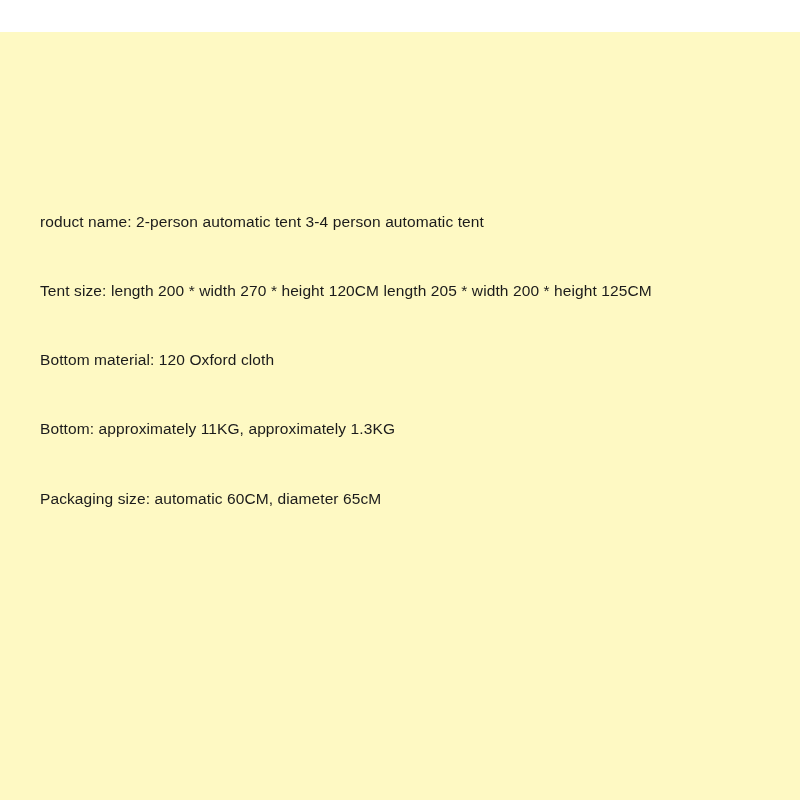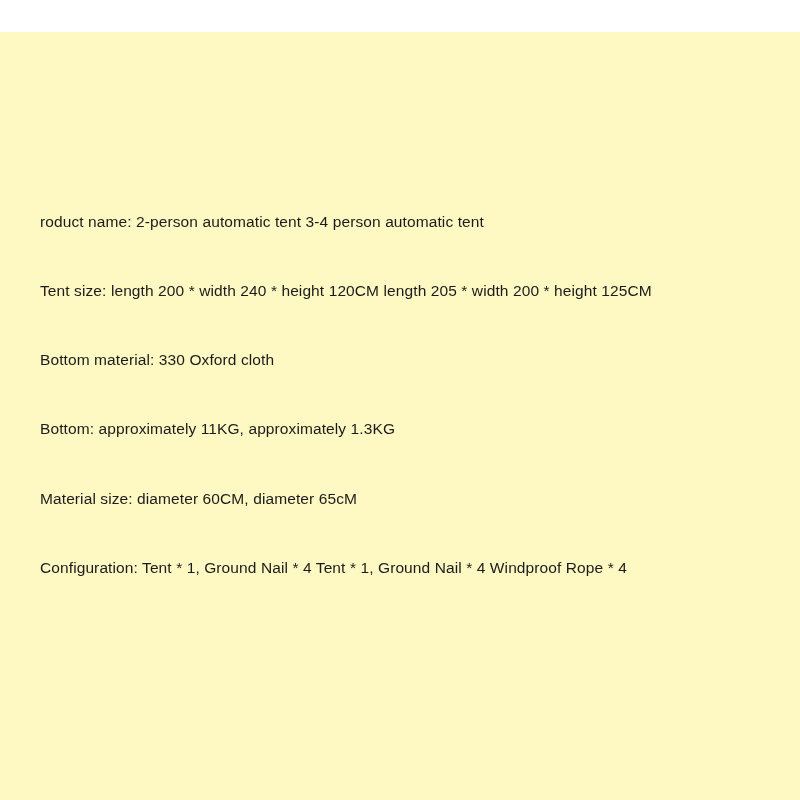--- a/index.html
+++ b/index.html
@@ -37,19 +37,18 @@
   .spec-line:last-child {
     margin-bottom: 0;
   }
 </style>
 </head>
 <body>
 
 <div class="page">
   <div class="spec-list">
     <p class="spec-line">roduct name: 2-person automatic tent 3-4 person automatic tent</p>
-    <p class="spec-line">Tent size: length 200 * width 240 * height 120CM length 205 * width 200 * height 125CM</p>
-    <p class="spec-line">Bottom material: 330 Oxford cloth</p>
+    <p class="spec-line">Tent size: length 200 * width 270 * height 120CM length 205 * width 200 * height 125CM</p>
+    <p class="spec-line">Bottom material: 120 Oxford cloth</p>
     <p class="spec-line">Bottom: approximately 11KG, approximately 1.3KG</p>
-    <p class="spec-line">Material size: diameter 60CM, diameter 65cM</p>
-    <p class="spec-line">Configuration: Tent * 1, Ground Nail * 4 Tent * 1, Ground Nail * 4 Windproof Rope * 4</p>
+    <p class="spec-line">Packaging size: automatic 60CM, diameter 65cM</p>
   </div>
 </div>
 
 </body></html>

